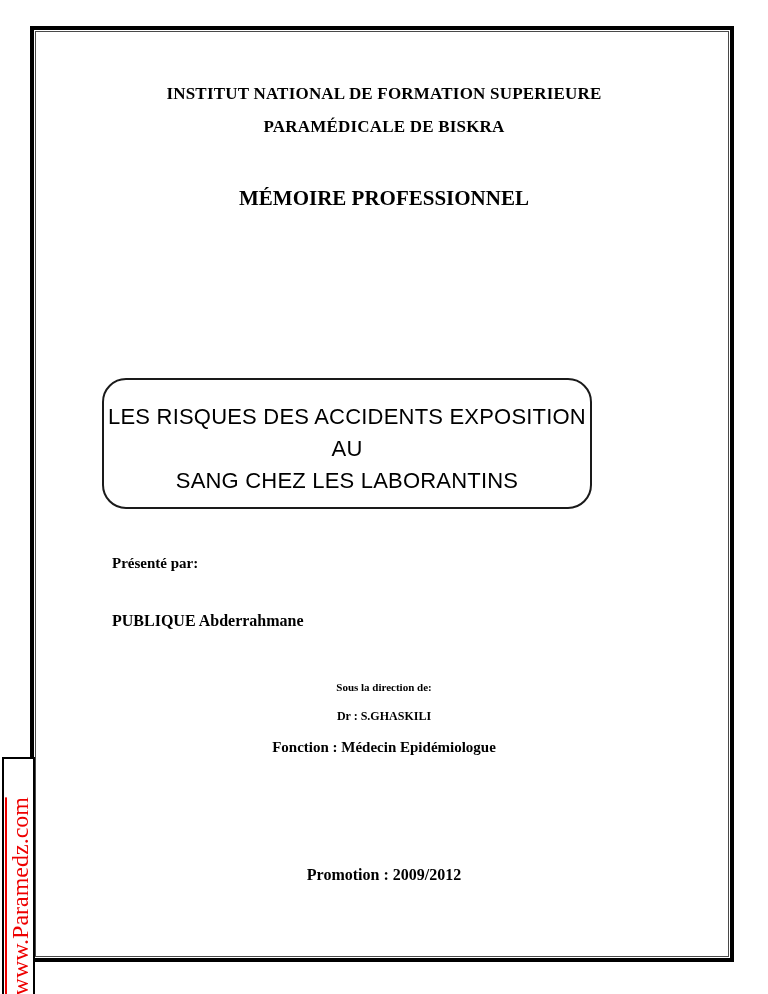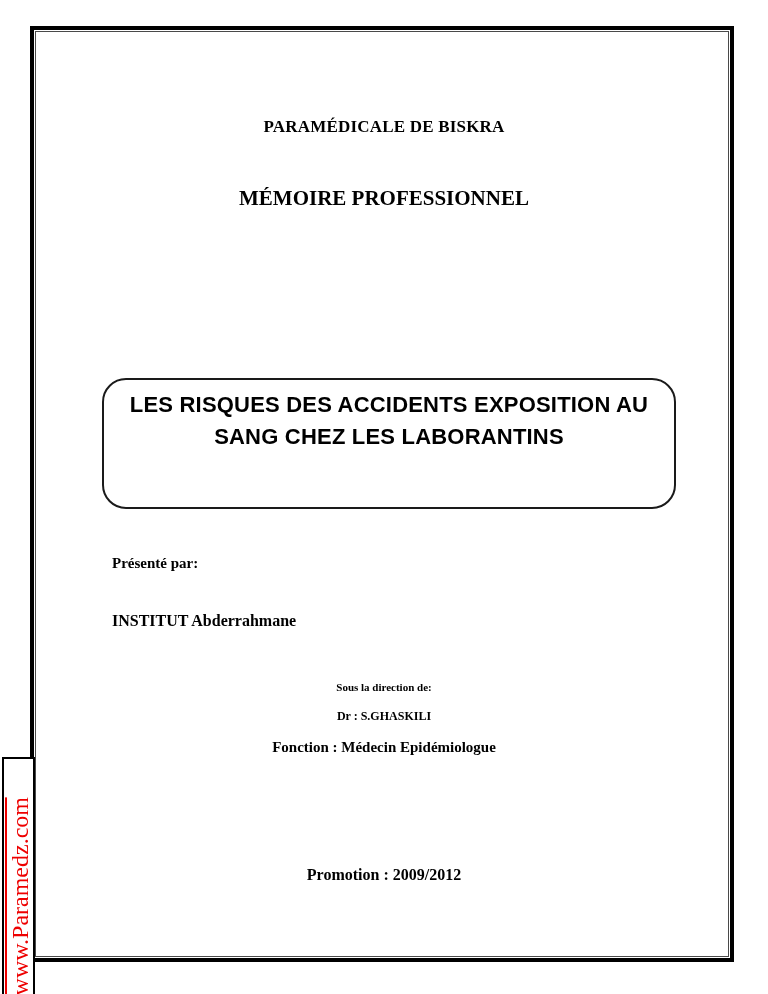--- a/index.html
+++ b/index.html
@@ -51,29 +51,29 @@
   .theme-heading {
     font-size: 30px;
     text-decoration: underline;
     text-decoration-thickness: 3px;
     text-underline-offset: 6px;
   }
   .theme-box {
     position: absolute;
     left: 102px;
     top: 378px;
-    width: 574px;
+    width: 490px;
     height: 131px;
     border: 2px solid #1a1a1a;
     border-radius: 24px;
     box-sizing: border-box;
-    padding-top: 9px;
+    padding-top: 21px;
     text-align: center;
     font-family: "Liberation Sans", sans-serif;
-    font-weight: 700;
+    font-weight: 400;
     font-size: 22px;
     line-height: 32px;
     letter-spacing: 0.2px;
   }
   .left-block {
     position: absolute;
     left: 112px;
     font-weight: bold;
     white-space: nowrap;
   }
@@ -112,36 +112,37 @@
 </style>
 </head>
 <body>
 
 <div class="page">
 
   <div class="frame">
     <div class="frame-inner"></div>
   </div>
 
+  <div class="line inst" style="top:84px">INSTITUT NATIONAL DE FORMATION SUPERIEURE</div>
 
   <div class="line inst" style="top:117px">PARAMÉDICALE DE BISKRA</div>
 
   <div class="line memoire-title" style="top:186px">MÉMOIRE PROFESSIONNEL</div>
 
 
 
   <div class="theme-box">
     <div>LES RISQUES DES ACCIDENTS EXPOSITION AU</div>
     <div>SANG CHEZ LES LABORANTINS</div>
   </div>
 
   <div class="left-block presented-label">Présenté par:</div>
 
 
-  <div class="left-block author-2">INSTITUT Abderrahmane</div>
+  <div class="left-block author-2">PUBLIQUE Abderrahmane</div>
 
   <div class="line direction-label" style="font-size:11px">Sous la direction de:</div>
 
   <div class="line director-name" style="font-size:12px">Dr : S.GHASKILI</div>
 
   <div class="line director-func" style="font-size:15px">Fonction : Médecin Epidémiologue</div>
 
   <div class="line promotion" style="font-size:16px">Promotion : 2009/2012</div>
 
   <div class="watermark-box">

